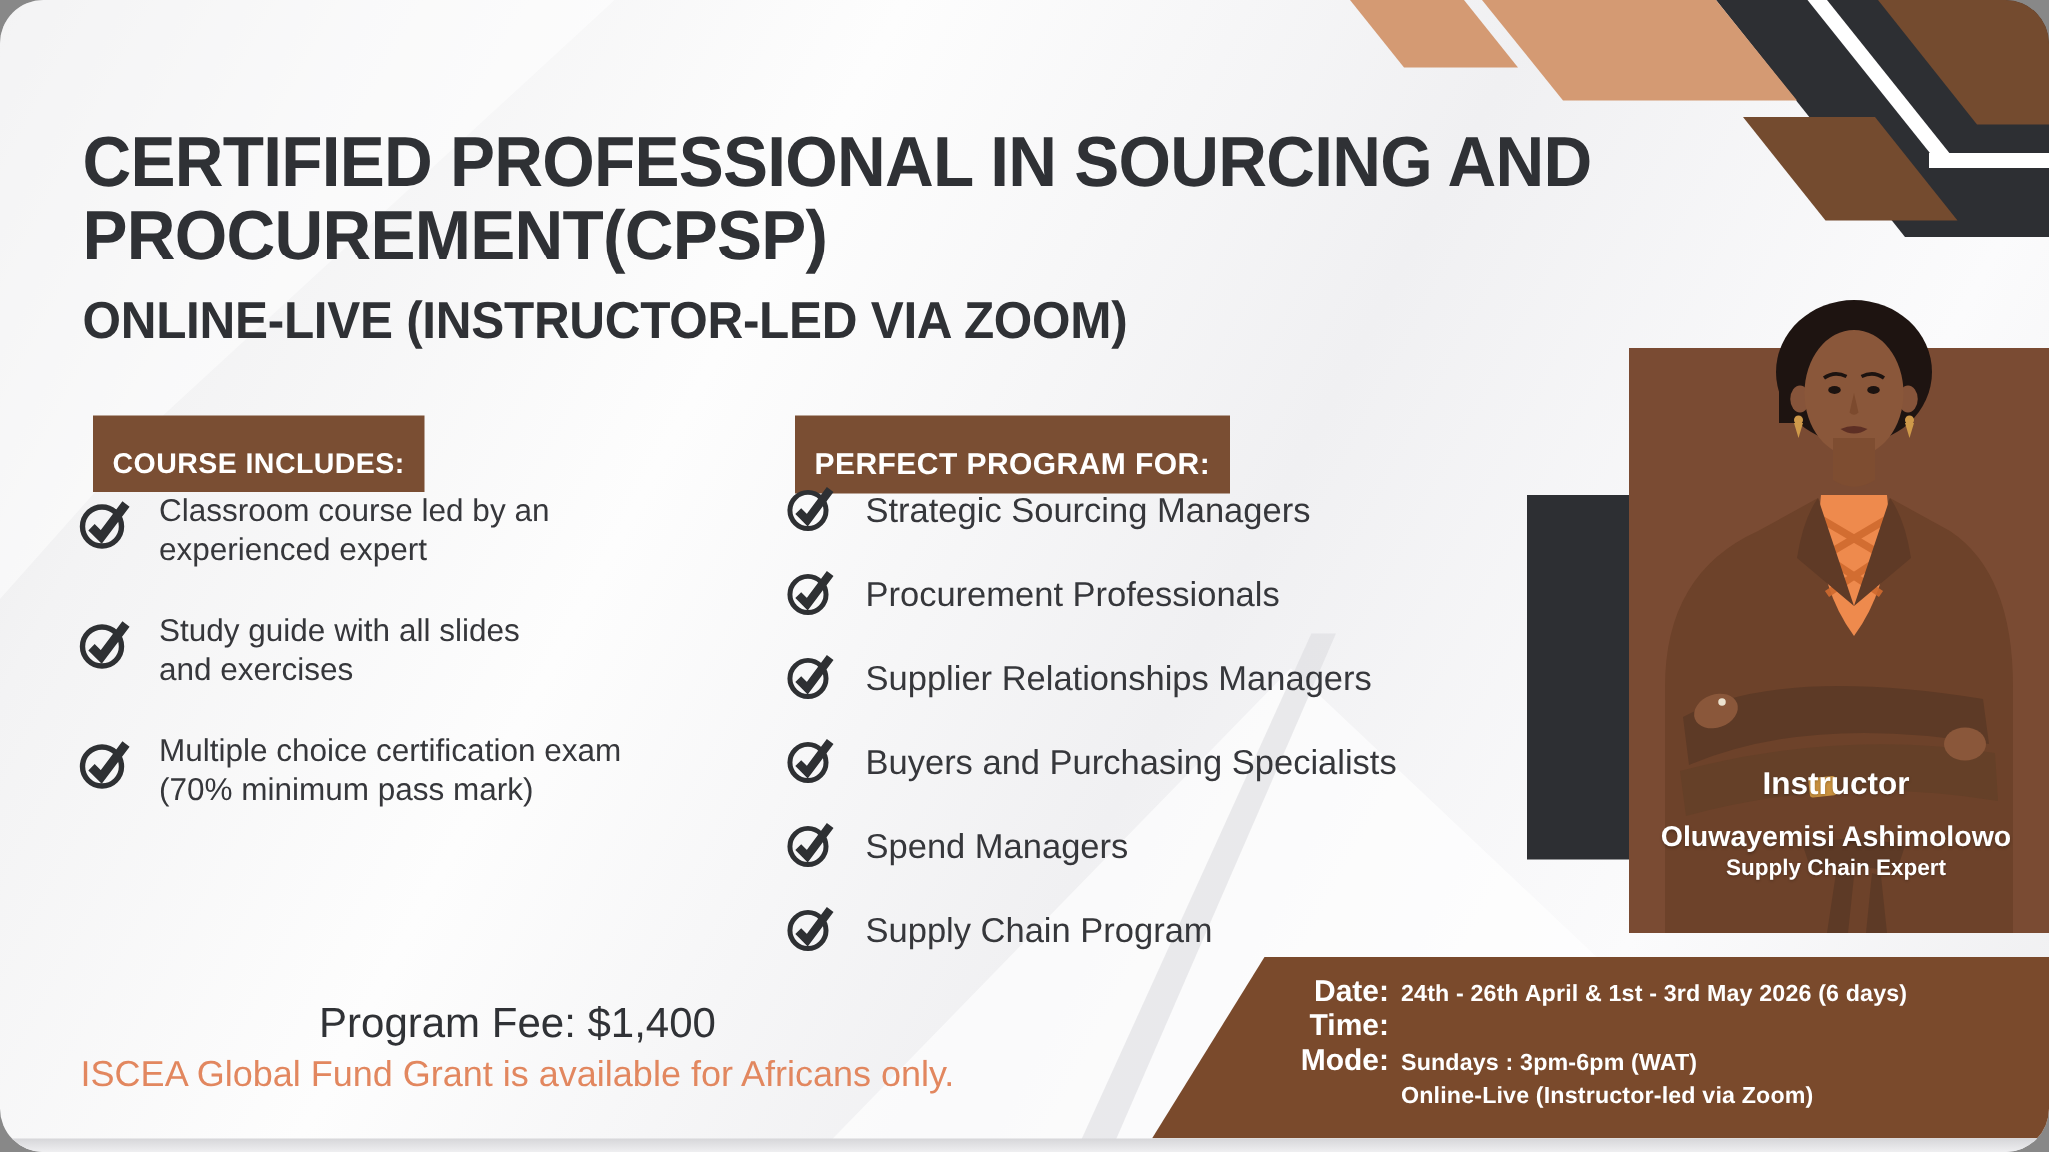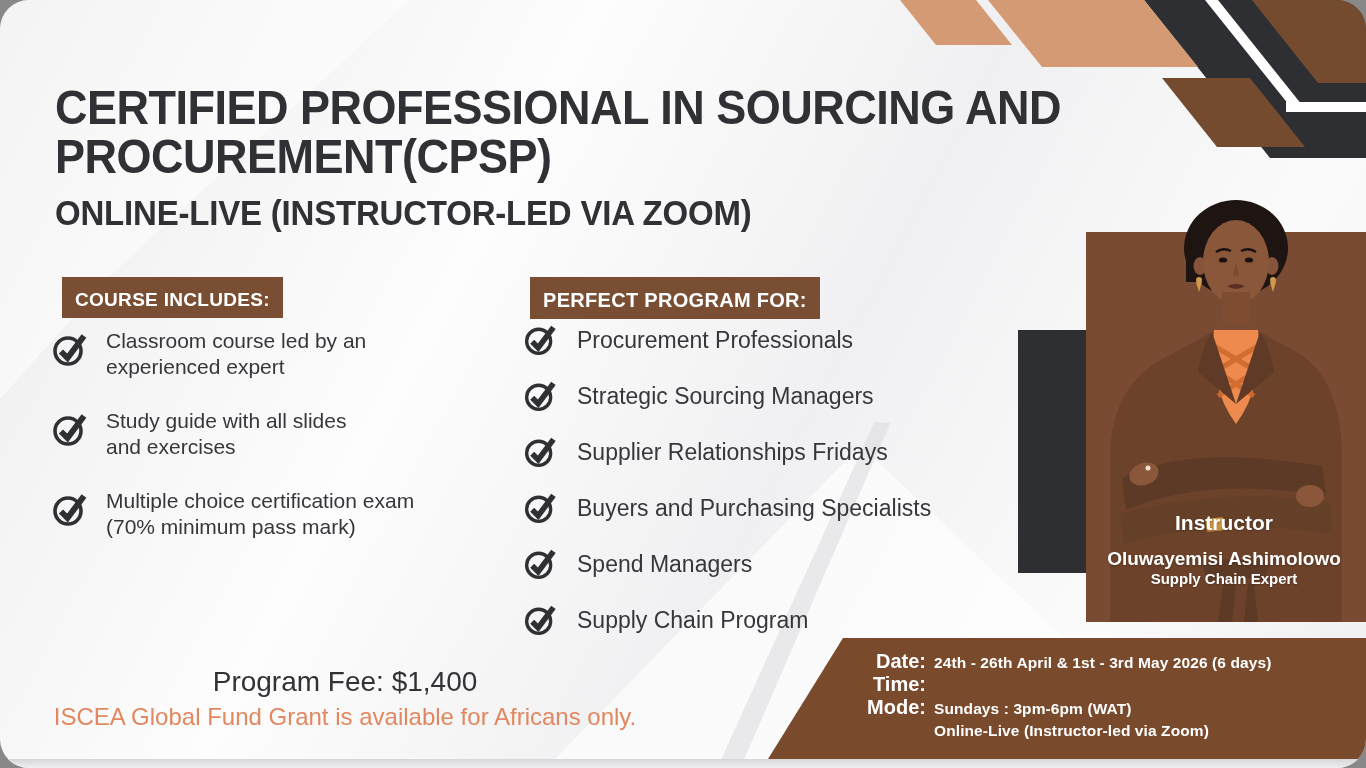--- a/index.html
+++ b/index.html
@@ -15,21 +15,21 @@
   .streak-c{background:rgba(219,219,223,.55);clip-path:polygon(52.5% 100%,64% 55%,65.2% 55%,54.2% 100%);}
 
   .deco-svg{position:absolute;left:0;top:0;pointer-events:none;}
 
   
   .title-block{position:absolute;left:55px;top:82px;width:1100px;color:#2f3135;}
   .title-line{font-size:45px;font-weight:700;letter-spacing:-.5px;line-height:49px;transform:scaleY(1.05);transform-origin:left top;}
   .subtitle{margin-top:14px;font-size:33px;font-weight:700;letter-spacing:-.2px;transform:scaleY(1.05);transform-origin:left top;}
 
   
-  .badge{position:absolute;background:#7a4e33;color:#fff;font-weight:700;padding:12px 13px 7px;letter-spacing:.3px;}
+  .badge{position:absolute;background:#7a4e33;color:#fff;font-weight:700;padding:22px 13px 7px;letter-spacing:.3px;}
   .badge-course{left:62px;top:277px;font-size:19px;}
   .badge-program{left:530px;top:277px;font-size:20px;}
 
   
   .check-item{display:flex;align-items:flex-start;}
   .check-icon{flex:0 0 auto;}
   .course-list{position:absolute;left:50px;top:328px;width:480px;}
   .course-list .check-item{margin-bottom:28px;gap:16px;}
   .course-list .item-text{font-size:21px;line-height:26px;color:#36373b;}
   .program-list{position:absolute;left:522px;top:322px;width:500px;}
@@ -133,39 +133,39 @@
 
   <div class="badge badge-program">PERFECT PROGRAM FOR:</div>
   <div class="program-list">
     <div class="check-item">
       <span class="check-icon">
         <svg width="37" height="37" viewBox="0 0 40 40">
             <circle cx="18" cy="23" r="13" fill="none" stroke="#2e3033" stroke-width="3.6"></circle>
             <path d="M11 23.5 L17.5 30 L34 8" fill="none" stroke="#2e3033" stroke-width="6"></path>
           </svg>
       </span>
+      <span class="item-text">Strategic Sourcing Managers</span>
+    </div>
+    <div class="check-item">
+      <span class="check-icon">
+        <svg width="37" height="37" viewBox="0 0 40 40">
+            <circle cx="18" cy="23" r="13" fill="none" stroke="#2e3033" stroke-width="3.6"></circle>
+            <path d="M11 23.5 L17.5 30 L34 8" fill="none" stroke="#2e3033" stroke-width="6"></path>
+          </svg>
+      </span>
       <span class="item-text">Procurement Professionals</span>
     </div>
     <div class="check-item">
       <span class="check-icon">
         <svg width="37" height="37" viewBox="0 0 40 40">
             <circle cx="18" cy="23" r="13" fill="none" stroke="#2e3033" stroke-width="3.6"></circle>
             <path d="M11 23.5 L17.5 30 L34 8" fill="none" stroke="#2e3033" stroke-width="6"></path>
           </svg>
       </span>
-      <span class="item-text">Strategic Sourcing Managers</span>
-    </div>
-    <div class="check-item">
-      <span class="check-icon">
-        <svg width="37" height="37" viewBox="0 0 40 40">
-            <circle cx="18" cy="23" r="13" fill="none" stroke="#2e3033" stroke-width="3.6"></circle>
-            <path d="M11 23.5 L17.5 30 L34 8" fill="none" stroke="#2e3033" stroke-width="6"></path>
-          </svg>
-      </span>
-      <span class="item-text">Supplier Relationships Fridays</span>
+      <span class="item-text">Supplier Relationships Managers</span>
     </div>
     <div class="check-item">
       <span class="check-icon">
         <svg width="37" height="37" viewBox="0 0 40 40">
             <circle cx="18" cy="23" r="13" fill="none" stroke="#2e3033" stroke-width="3.6"></circle>
             <path d="M11 23.5 L17.5 30 L34 8" fill="none" stroke="#2e3033" stroke-width="6"></path>
           </svg>
       </span>
       <span class="item-text">Buyers and Purchasing Specialists</span>
     </div>

